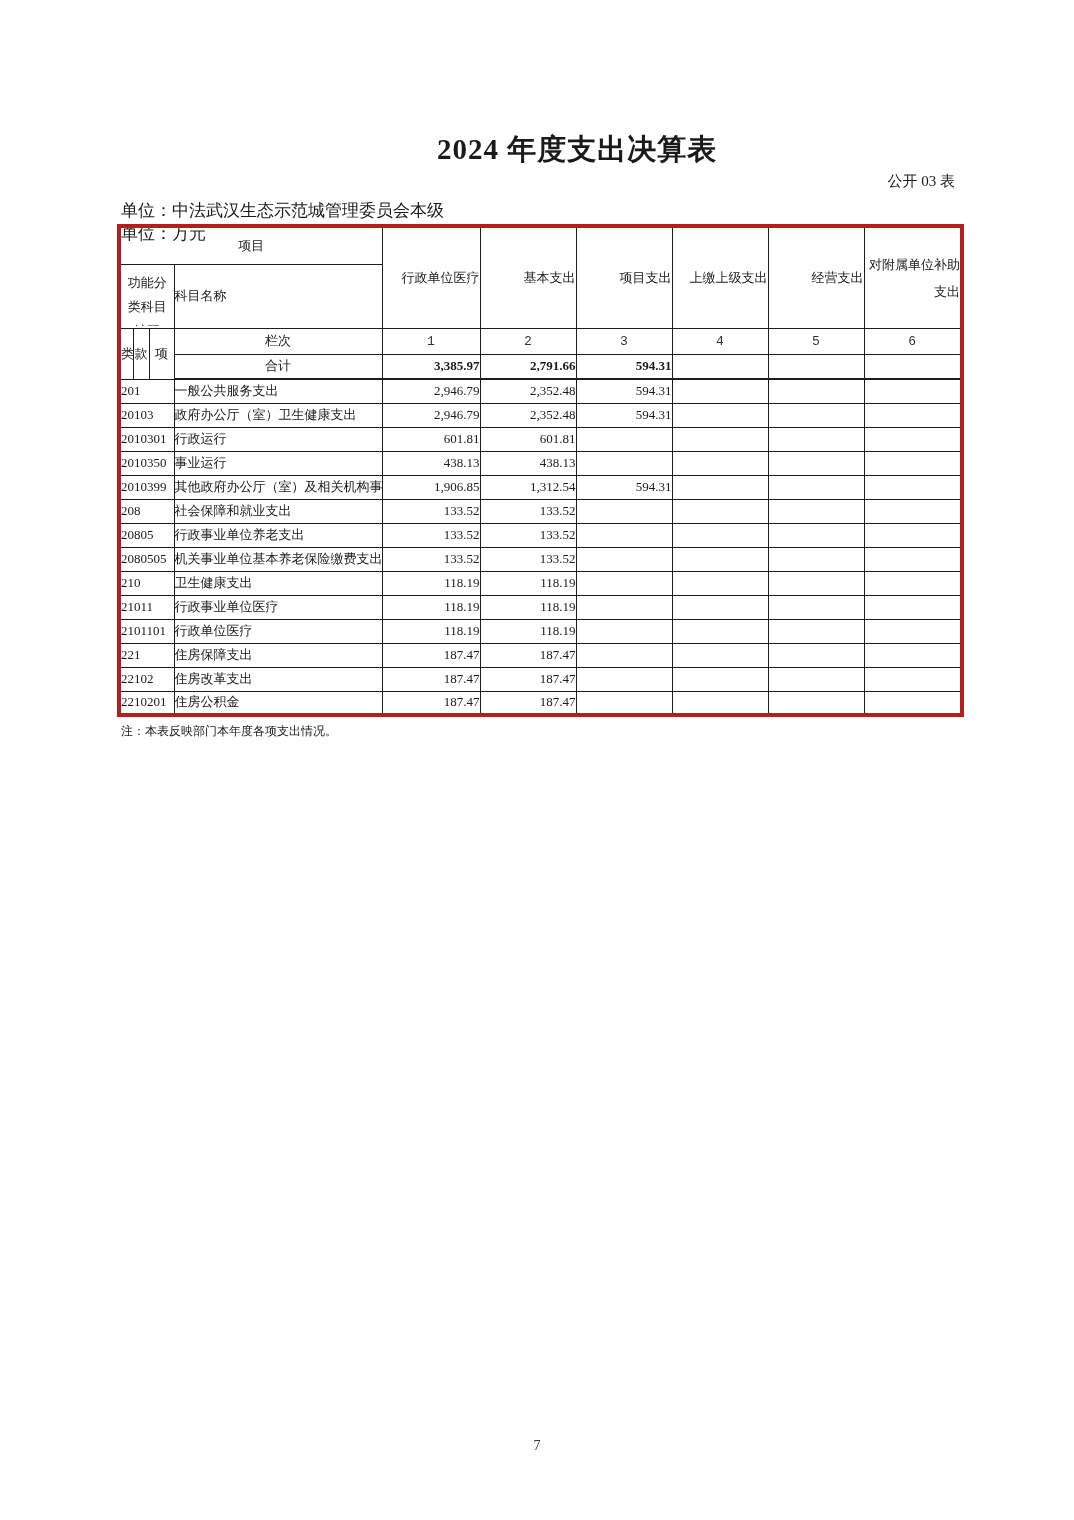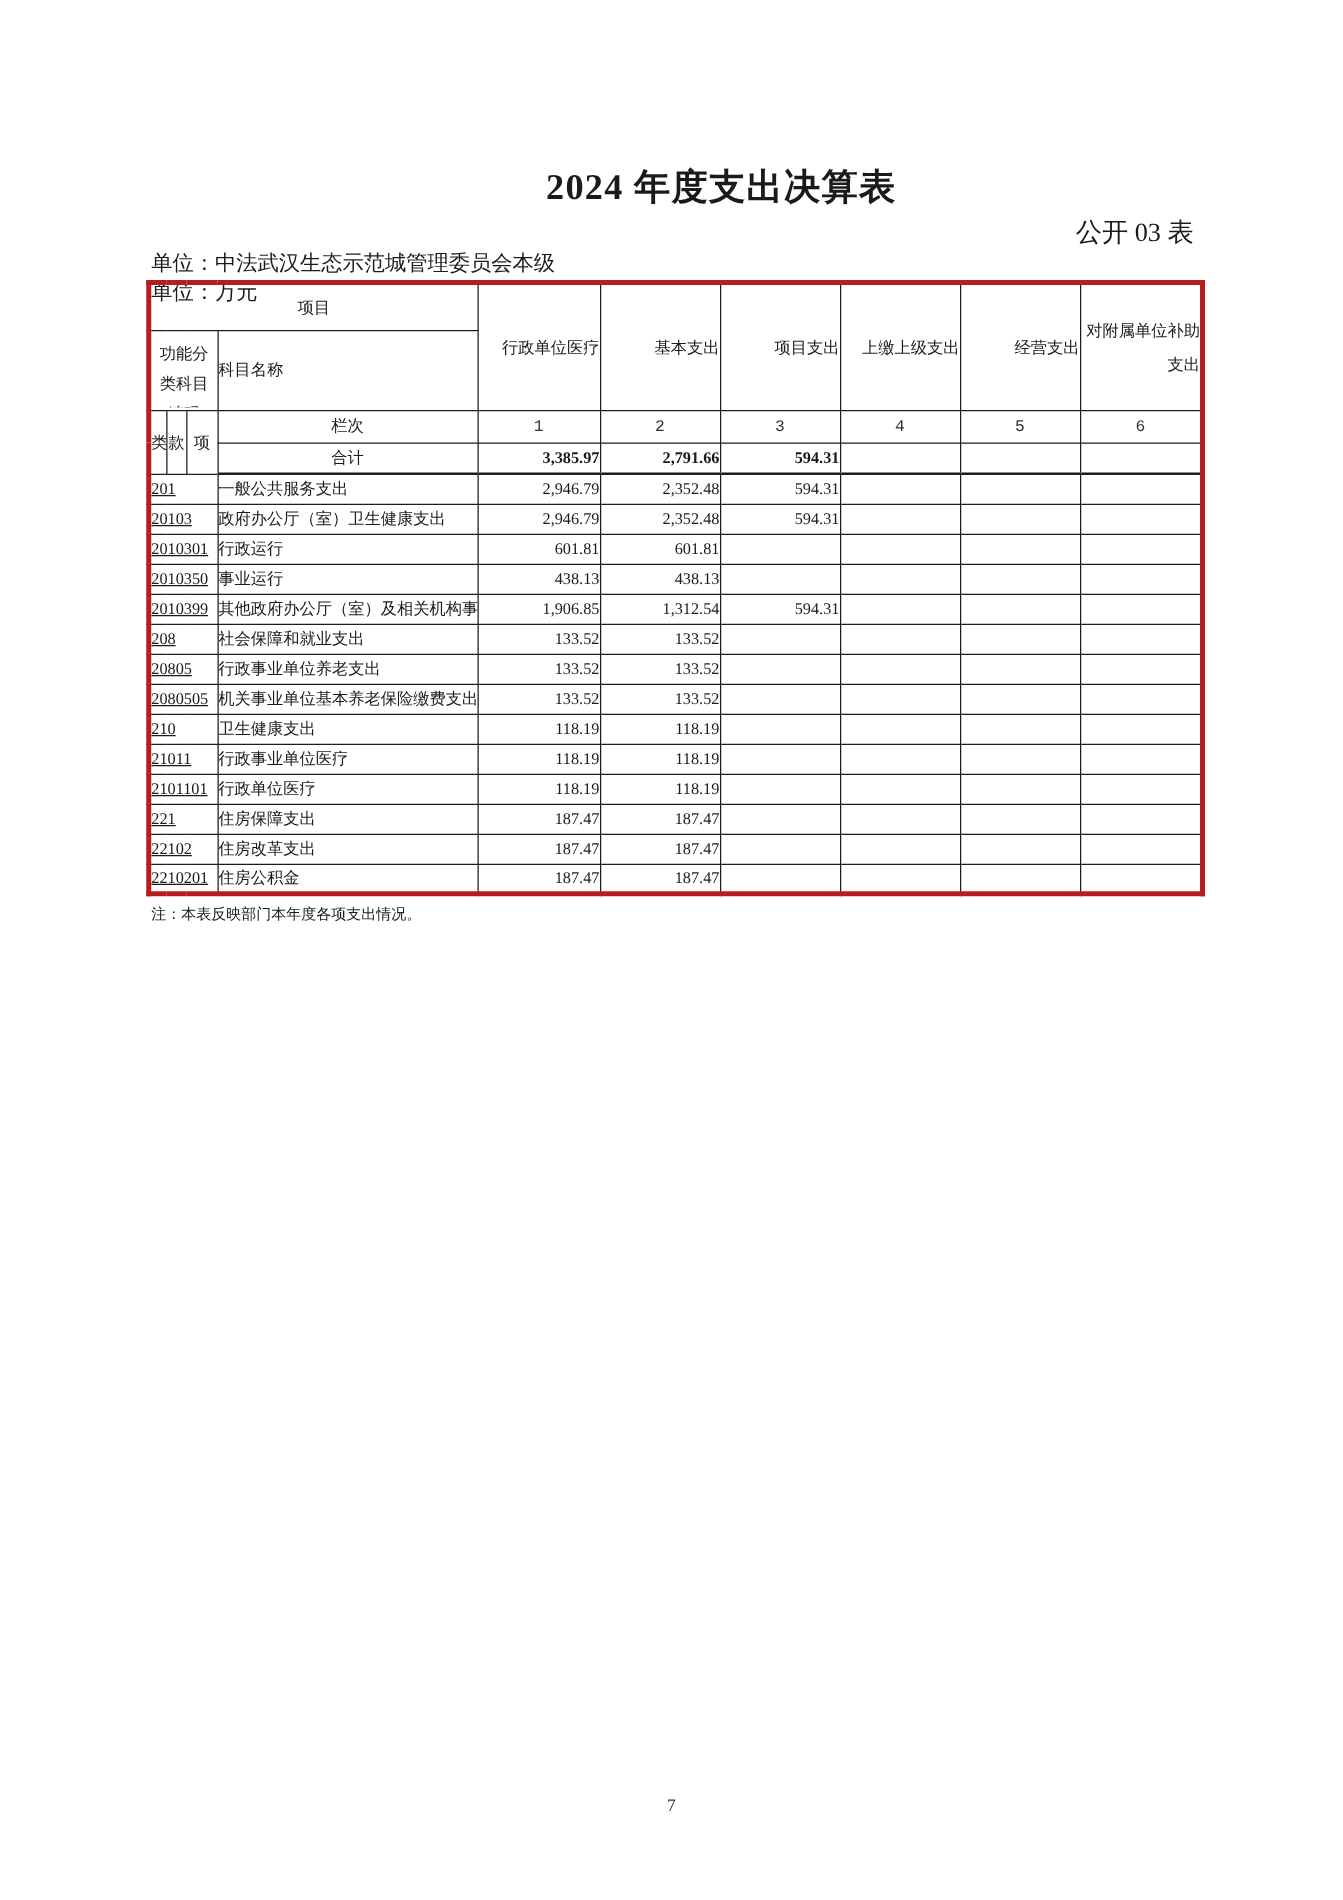--- a/index.html
+++ b/index.html
@@ -22,21 +22,21 @@
     box-sizing: border-box;
     text-align: center;
     font-size: 29px;
     font-weight: bold;
     letter-spacing: 1px;
   }
   .meta-code {
     position: absolute;
     top: 172px;
     right: 119px;
-    font-size: 21px;
+    font-size: 15px;
   }
   .meta-row {
     position: absolute;
     top: 199px;
     left: 121px;
     right: 119px;
     display: flex;
     justify-content: space-between;
     font-size: 17px;
     flex-direction: column;
@@ -89,21 +89,21 @@
   td.lanci-label, td.colnum {
     text-align: center;
     border-bottom: 3px double #1c1c1c;
     font-family: Liberation Mono, monospace;
   }
   td.colnum { color: #333; }
   tr.r-total td { border-bottom: 2px solid #1c1c1c; }
   td.total-label { text-align: center; }
   td.num { text-align: right; padding-right: 7px; }
   tr.r-total td.num { font-weight: bold; }
-  td.code { text-align: left; padding-left: 5px; text-decoration: underline; }
+  td.code { text-align: left; padding-left: 5px; }
   td.name {
     text-align: left;
     padding-left: 7px;
     font-size: 11px;
     white-space: nowrap;
   }
   .note {
     position: absolute;
     top: 723px;
     left: 121px;

